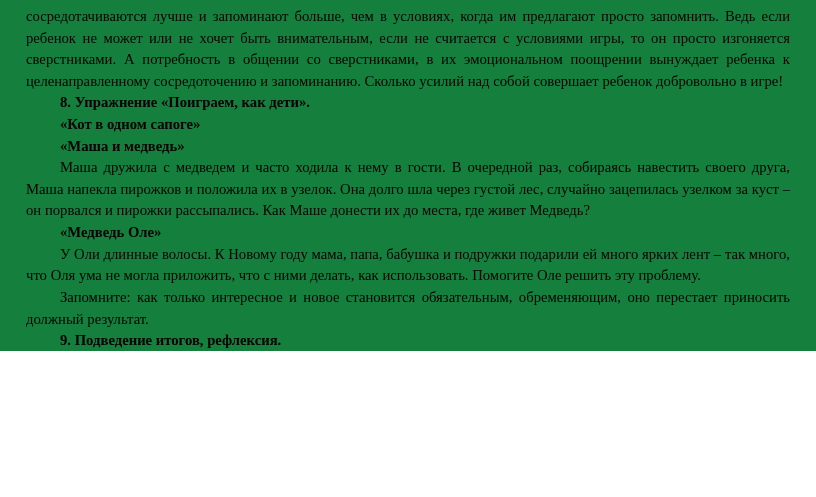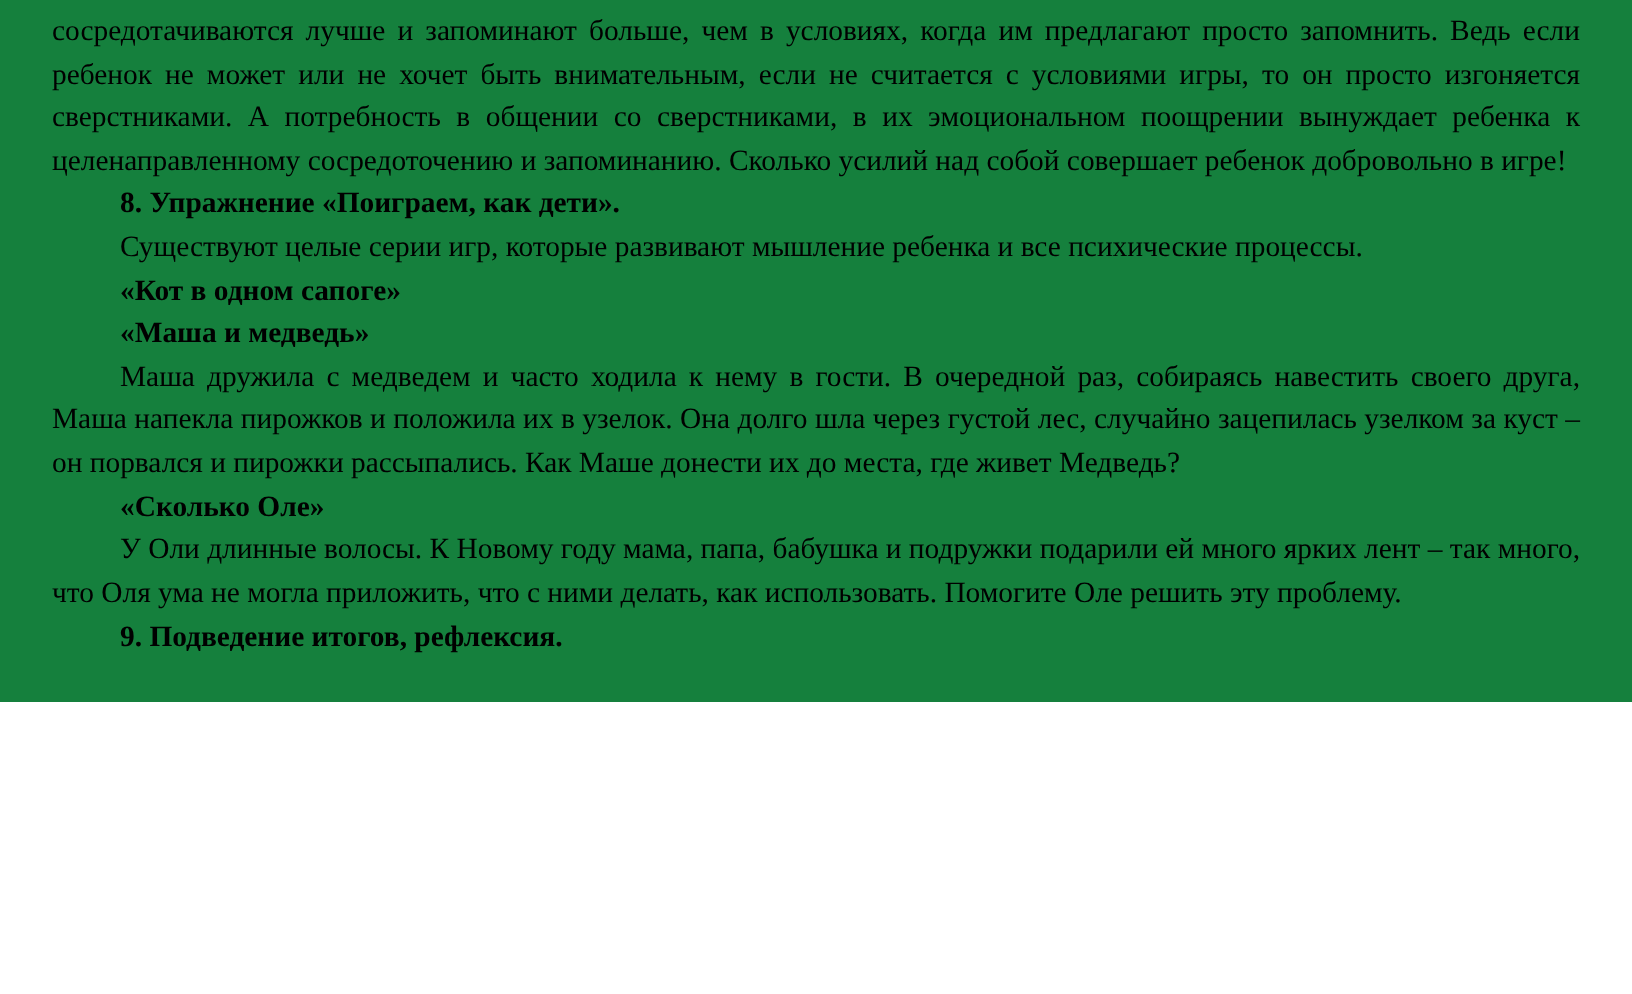--- a/index.html
+++ b/index.html
@@ -36,21 +36,21 @@
   .i { font-style: italic; }
   .u { }
 </style>
 </head>
 <body>
 
 <div class="page">
   <div id="doc-body">
       <p class=""><span>сосредотачиваются лучше и запоминают больше, чем в условиях, когда им предлагают просто запомнить. Ведь если ребенок не может или не хочет быть внимательным, если не считается с условиями игры, то он просто изгоняется сверстниками. А потребность в общении со сверстниками, в их эмоциональном поощрении вынуждает ребенка к целенаправленному сосредоточению и запоминанию. Сколько усилий над собой совершает ребенок добровольно в игре!</span></p>
       <p class="indent"><span class="b">8. Упражнение «Поиграем, как дети».</span></p>
-      <p class="indent"><span>Существуют целые серии игр, которые развивают мышление ребенка и все психические процессы.</span></p>
       <p class="indent"><span class="b u"> «Кот в одном сапоге»</span></p>
       <p class="indent"><span class="b u">«Маша и медведь»</span></p>
       <p class="indent"><span>Маша дружила с медведем и часто ходила к нему в гости. В очередной раз, собираясь навестить своего друга, Маша напекла пирожков и положила их в узелок. Она долго шла через густой лес, случайно зацепилась узелком за куст – он порвался и пирожки рассыпались. Как Маше донести их до места, где живет Медведь?</span></p>
-      <p class="indent"><span class="b u">«Сколько Оле»</span></p>
+      <p class="indent"><span class="b u">«Медведь Оле»</span></p>
       <p class="indent"><span>У Оли длинные волосы. К Новому году мама, папа, бабушка и подружки подарили ей много ярких лент – так много, что Оля ума не могла приложить, что с ними делать, как использовать. Помогите Оле решить эту проблему.</span></p>
+      <p class="indent"><span>Запомните: как только интересное и новое становится обязательным, обременяющим, оно перестает приносить должный результат.</span></p>
       <p class="indent"><span class="b">9. Подведение итогов, рефлексия.</span></p>
     </div>
 </div>
 
 </body></html>

